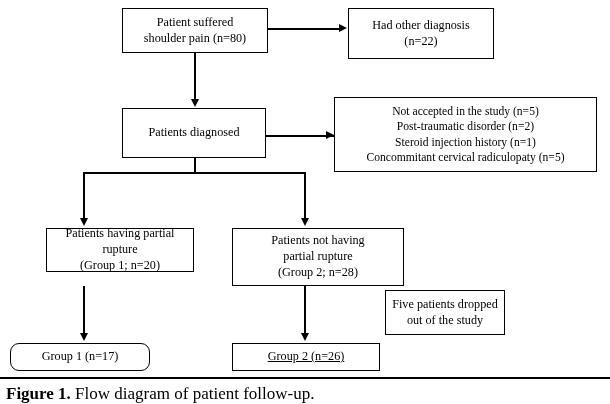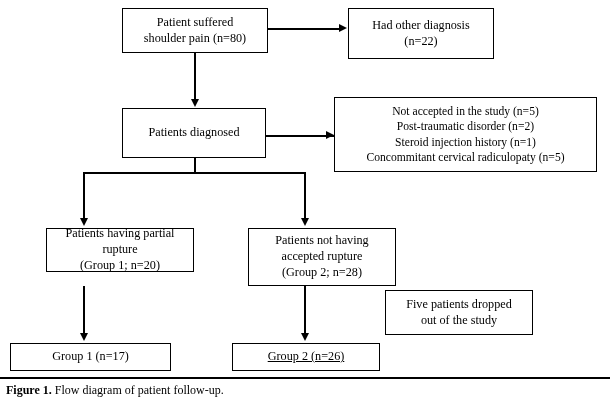--- a/index.html
+++ b/index.html
@@ -33,23 +33,23 @@
     padding: 2px 4px;
   }
   .node .ln { display: block; white-space: nowrap; }
 
   
   #n-suffered   { left: 122px; top: 8px;   width: 146px; height: 45px; }
   #n-otherdx    { left: 348px; top: 8px;   width: 146px; height: 51px; }
   #n-sis        { left: 122px; top: 108px; width: 144px; height: 50px; gap: 30px; }
   #n-excluded   { left: 334px; top: 97px;  width: 263px; height: 75px; font-size: 11.6px; }
   #n-partial    { left: 10px;  top: 228px; width: 148px; height: 44px; margin-left: 36px; }
-  #n-nopartial  { left: 248px; top: 228px; width: 148px; height: 58px; text-align: right; }
-  #n-dropped    { left: 385px; top: 290px; width: 148px; height: 45px; }
-  #n-group1     { left: 10px;  top: 343px; width: 161px; height: 28px; }
+  #n-nopartial  { left: 232px; top: 228px; width: 172px; height: 58px; text-align: right; }
+  #n-dropped    { left: 385px; top: 290px; width: 120px; height: 45px; }
+  #n-group1     { left: 10px;  top: 343px; width: 140px; height: 28px; border-radius: 9px; }
   #n-group2     { left: 232px; top: 343px; width: 148px; height: 28px; text-decoration: underline; }
 
   
   .conn { position: absolute; background: #000000; }
   .vline { width: 1.6px; }
   .hline { height: 1.6px; }
   .arrow-down {
     position: absolute;
     width: 0; height: 0;
     border-left: 4.5px solid transparent;
@@ -96,21 +96,21 @@
   #caption-rule {
     position: absolute;
     left: 0px; top: 377px;
     width: 610px; height: 1.6px;
     background: #000000;
   }
   #caption {
     position: absolute;
     left: 6px; top: 383px;
     width: 600px;
-    font-size: 12px;
+    font-size: 17px;
     line-height: 1.25;
     white-space: nowrap;
   }
   #caption .cap-label { font-weight: bold; }
 </style>
 </head>
 <body>
 
 <div id="page">
 
@@ -136,21 +136,21 @@
   </div>
 
   <div class="node" id="n-partial">
     <span class="ln">Patients having partial</span>
     <span class="ln">rupture</span>
     <span class="ln">(Group 1; n=20)</span>
   </div>
 
   <div class="node" id="n-nopartial">
     <span class="ln">Patients not having</span>
-    <span class="ln">accepted rupture</span>
+    <span class="ln">partial rupture</span>
     <span class="ln">(Group 2; n=28)</span>
   </div>
 
   <div class="node" id="n-dropped">
     <span class="ln">Five patients dropped</span>
     <span class="ln">out of the study</span>
   </div>
 
   <div class="node" id="n-group1">
     <span class="ln">Group 1 (n=17)</span>

